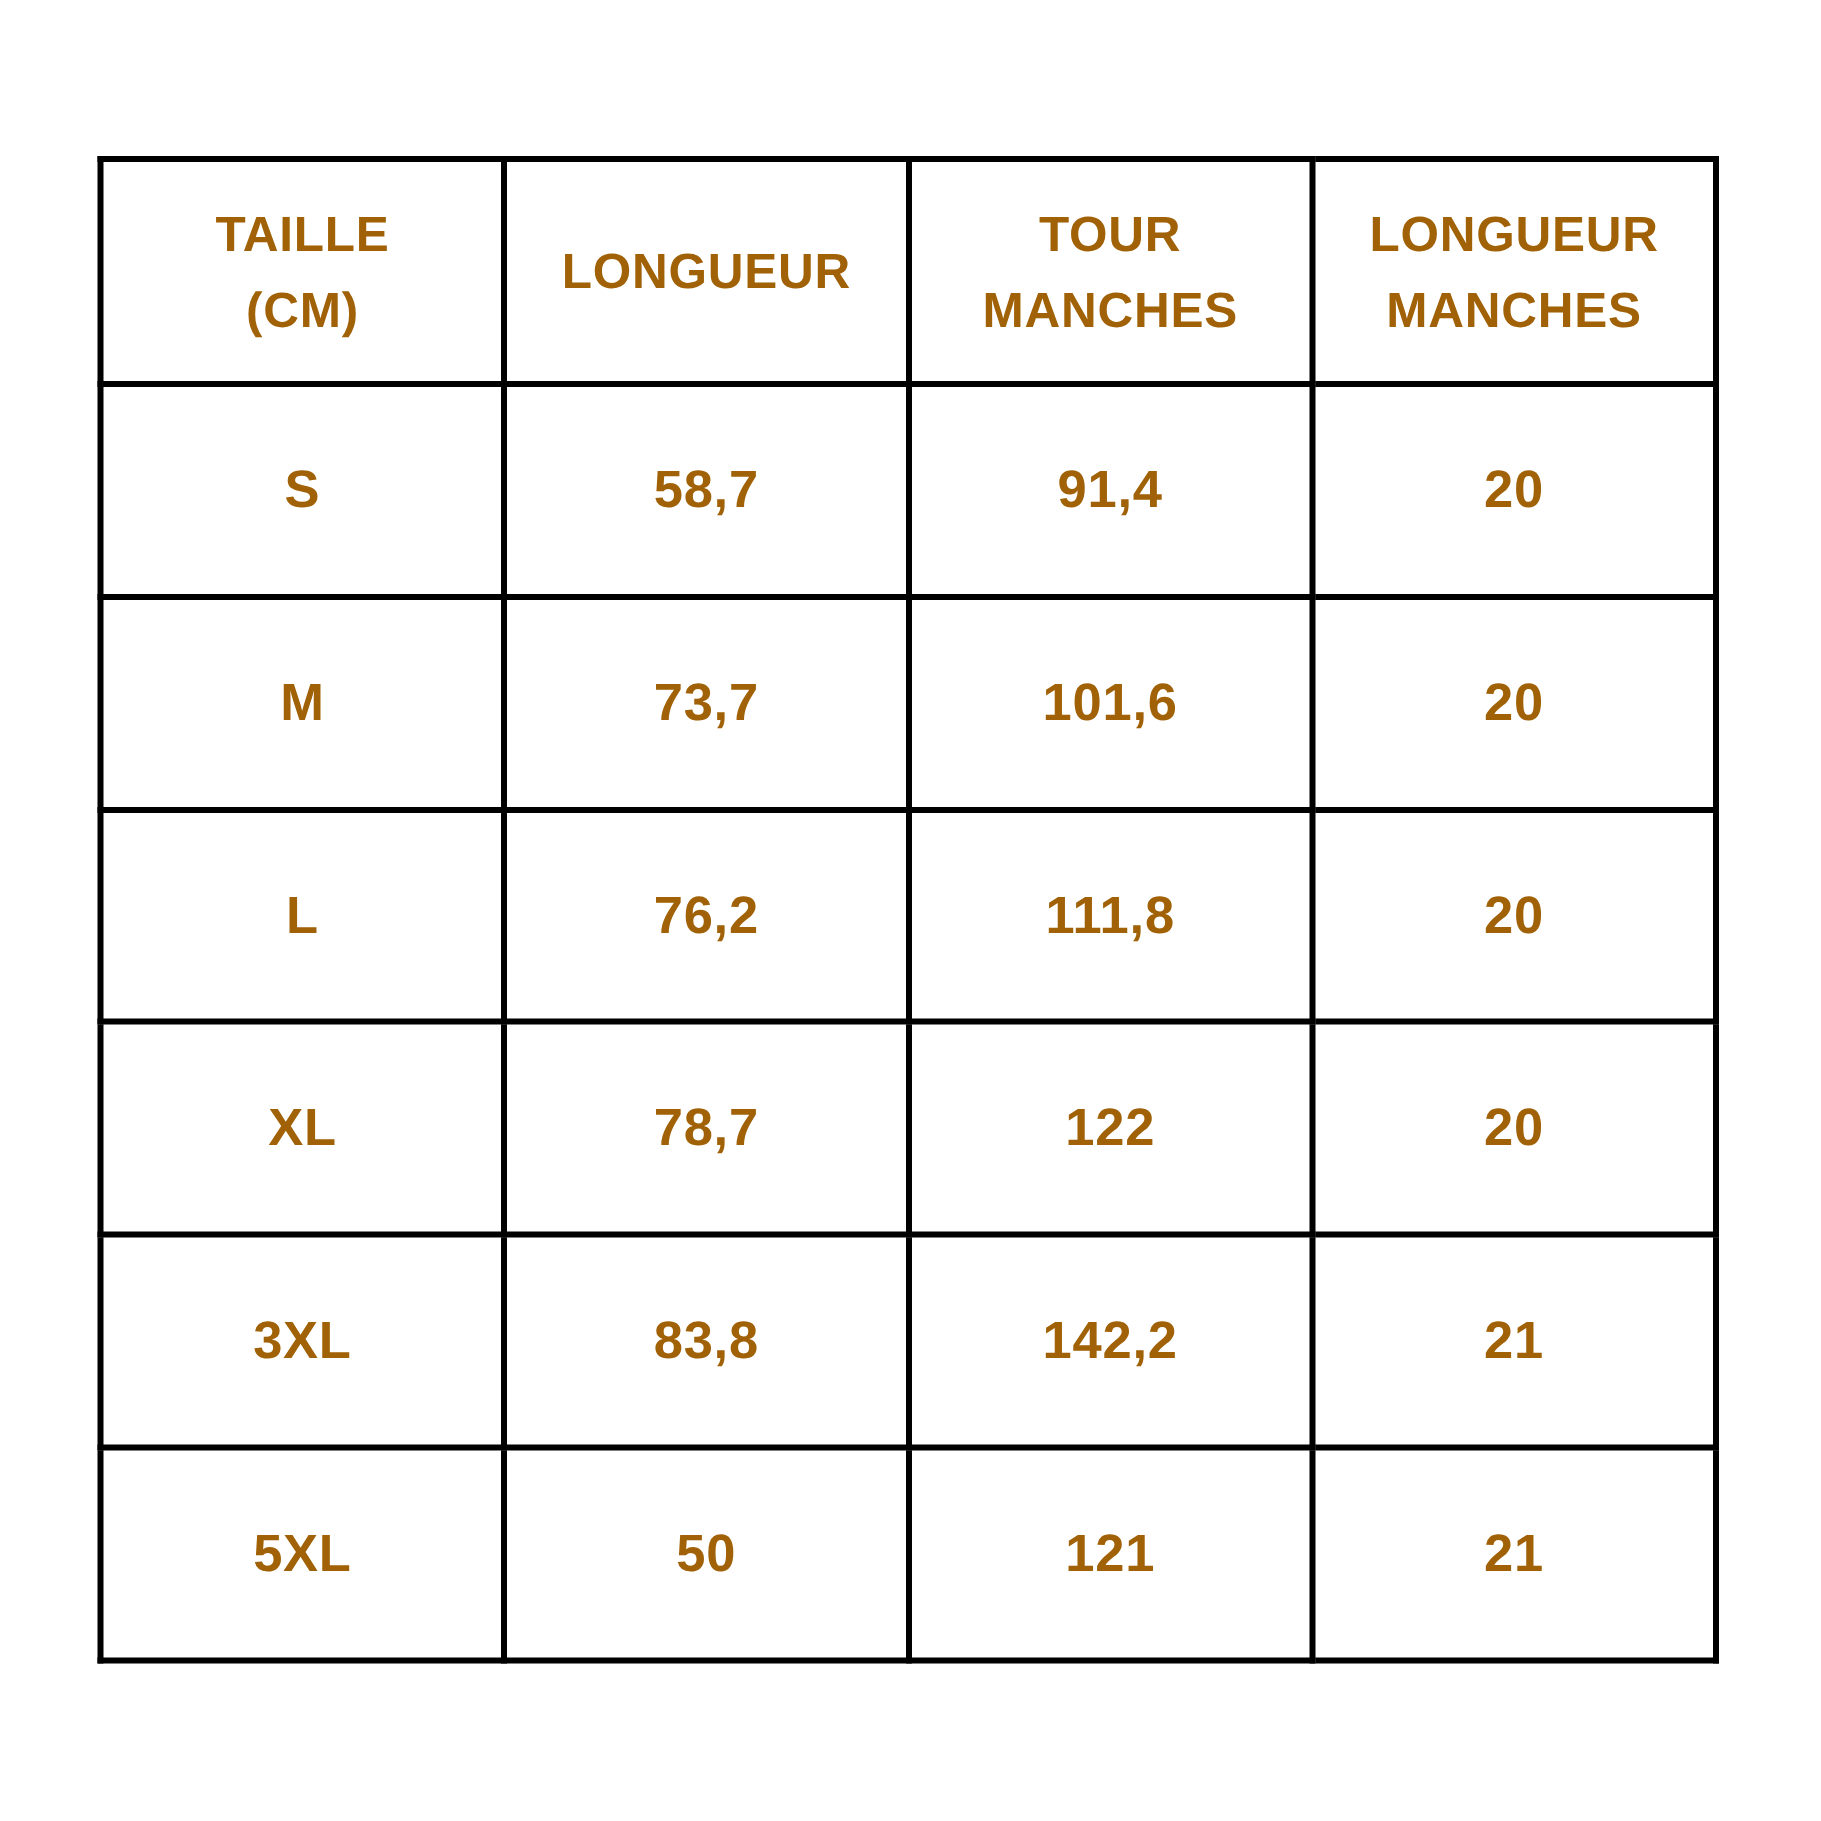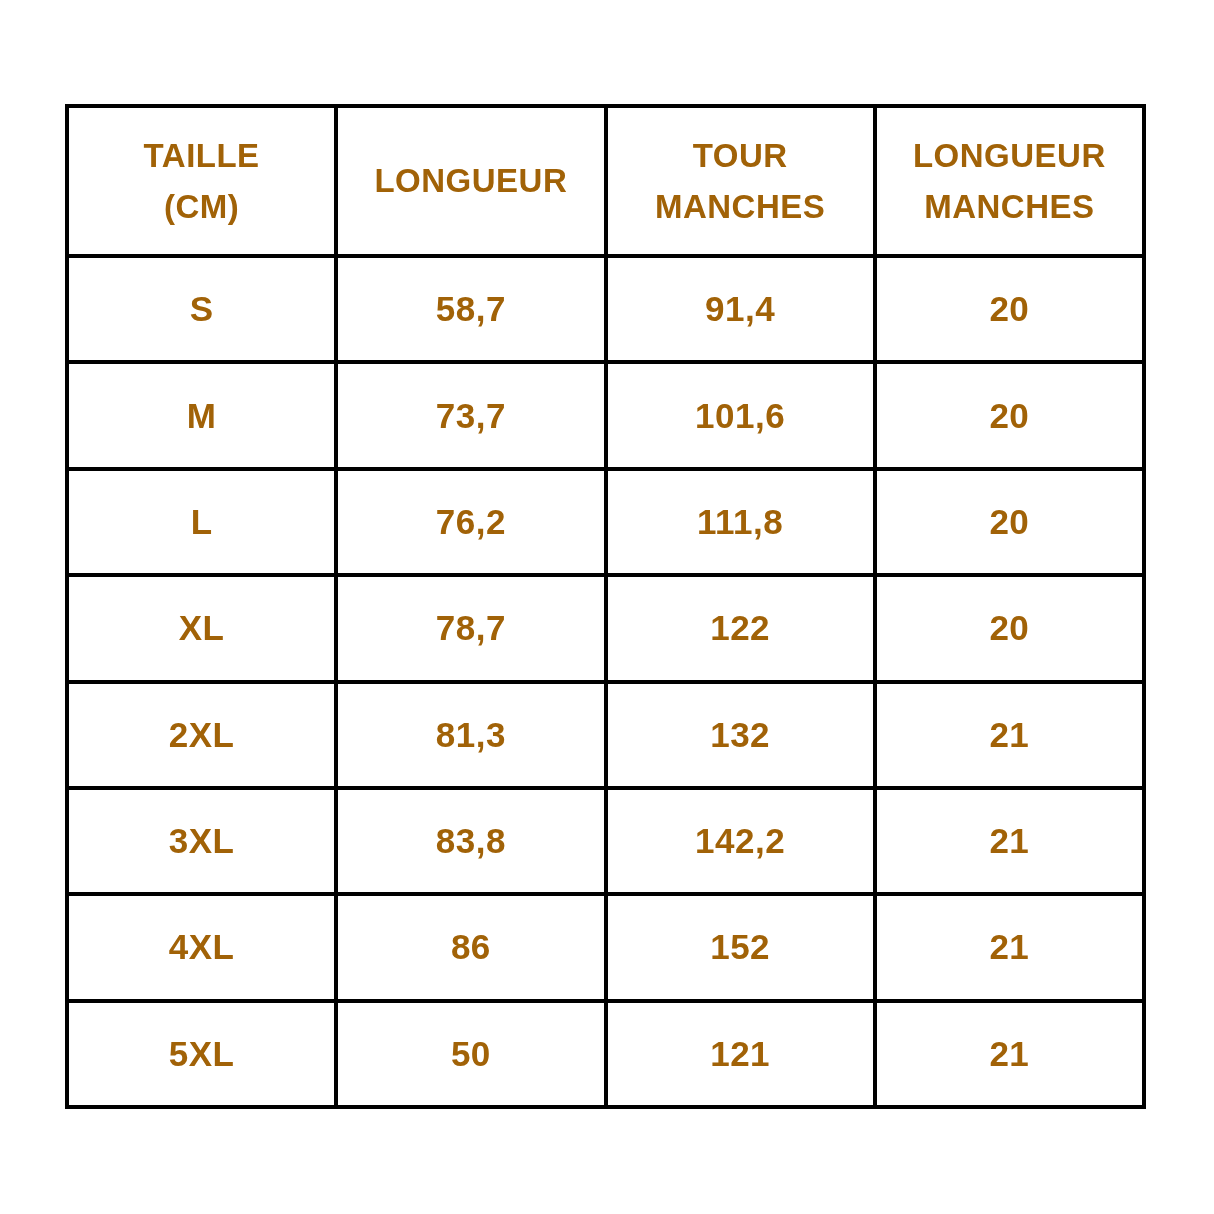--- a/index.html
+++ b/index.html
@@ -82,35 +82,23 @@
       <td>111,8</td>
       <td>20</td>
     </tr>
     <tr>
       <td>XL</td>
       <td>78,7</td>
       <td>122</td>
       <td>20</td>
     </tr>
     <tr>
-      <td>2XL</td>
-      <td>81,3</td>
-      <td>132</td>
-      <td>21</td>
-    </tr>
-    <tr>
       <td>3XL</td>
       <td>83,8</td>
       <td>142,2</td>
-      <td>21</td>
-    </tr>
-    <tr>
-      <td>4XL</td>
-      <td>86</td>
-      <td>152</td>
       <td>21</td>
     </tr>
     <tr>
       <td>5XL</td>
       <td>50</td>
       <td>121</td>
       <td>21</td>
     </tr>
   </tbody>
 </table>

